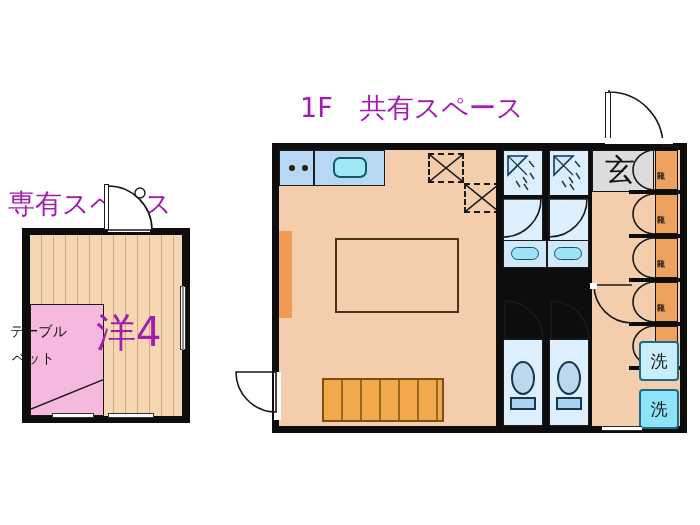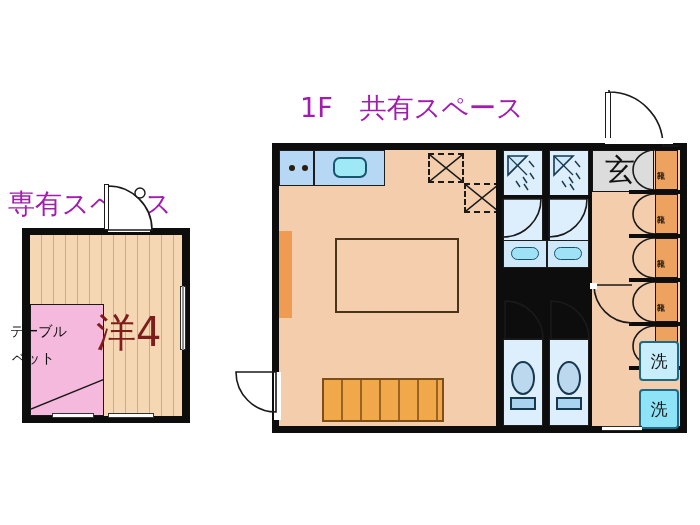--- a/index.html
+++ b/index.html
@@ -102,21 +102,21 @@
       <div class="bed-diag">
         <svg width="74" height="112" viewBox="0 0 74 112">
           <line x1="0" y1="104" x2="74" y2="74" stroke="#1a1a1a" stroke-width="1.4"></line>
         </svg>
       </div>
     </div>
 
     <div class="abs room-label" style="left:-12px;top:95px;font-size:14px;">テーブル</div>
     <div class="abs room-label" style="left:-10px;top:122px;font-size:14px;">ベット</div>
 
-    <div class="abs" style="left:74px;top:84px;font-size:40px;line-height:40px;font-weight:500;color:#7f1d1d;font-family:'DejaVu Sans',sans-serif;">洋4</div>
+    <div class="abs" style="left:74px;top:84px;font-size:40px;line-height:40px;font-weight:500;color:#a21caf;font-family:'DejaVu Sans',sans-serif;">洋4</div>
 
     <div class="abs window" style="left:158px;top:58px;width:6px;height:64px;"></div>
     <div class="abs" style="left:160px;top:58px;width:2px;height:64px;background:#8d8d8d;"></div>
 
     <div class="abs" style="left:30px;top:185px;width:42px;height:5px;background:#ffffff;border:1px solid #333;"></div>
     <div class="abs" style="left:86px;top:185px;width:46px;height:5px;background:#ffffff;border:1px solid #333;"></div>
   </div>
 
   <div class="abs" style="left:108px;top:226px;width:42px;height:6px;background:#ffffff;"></div>
 

